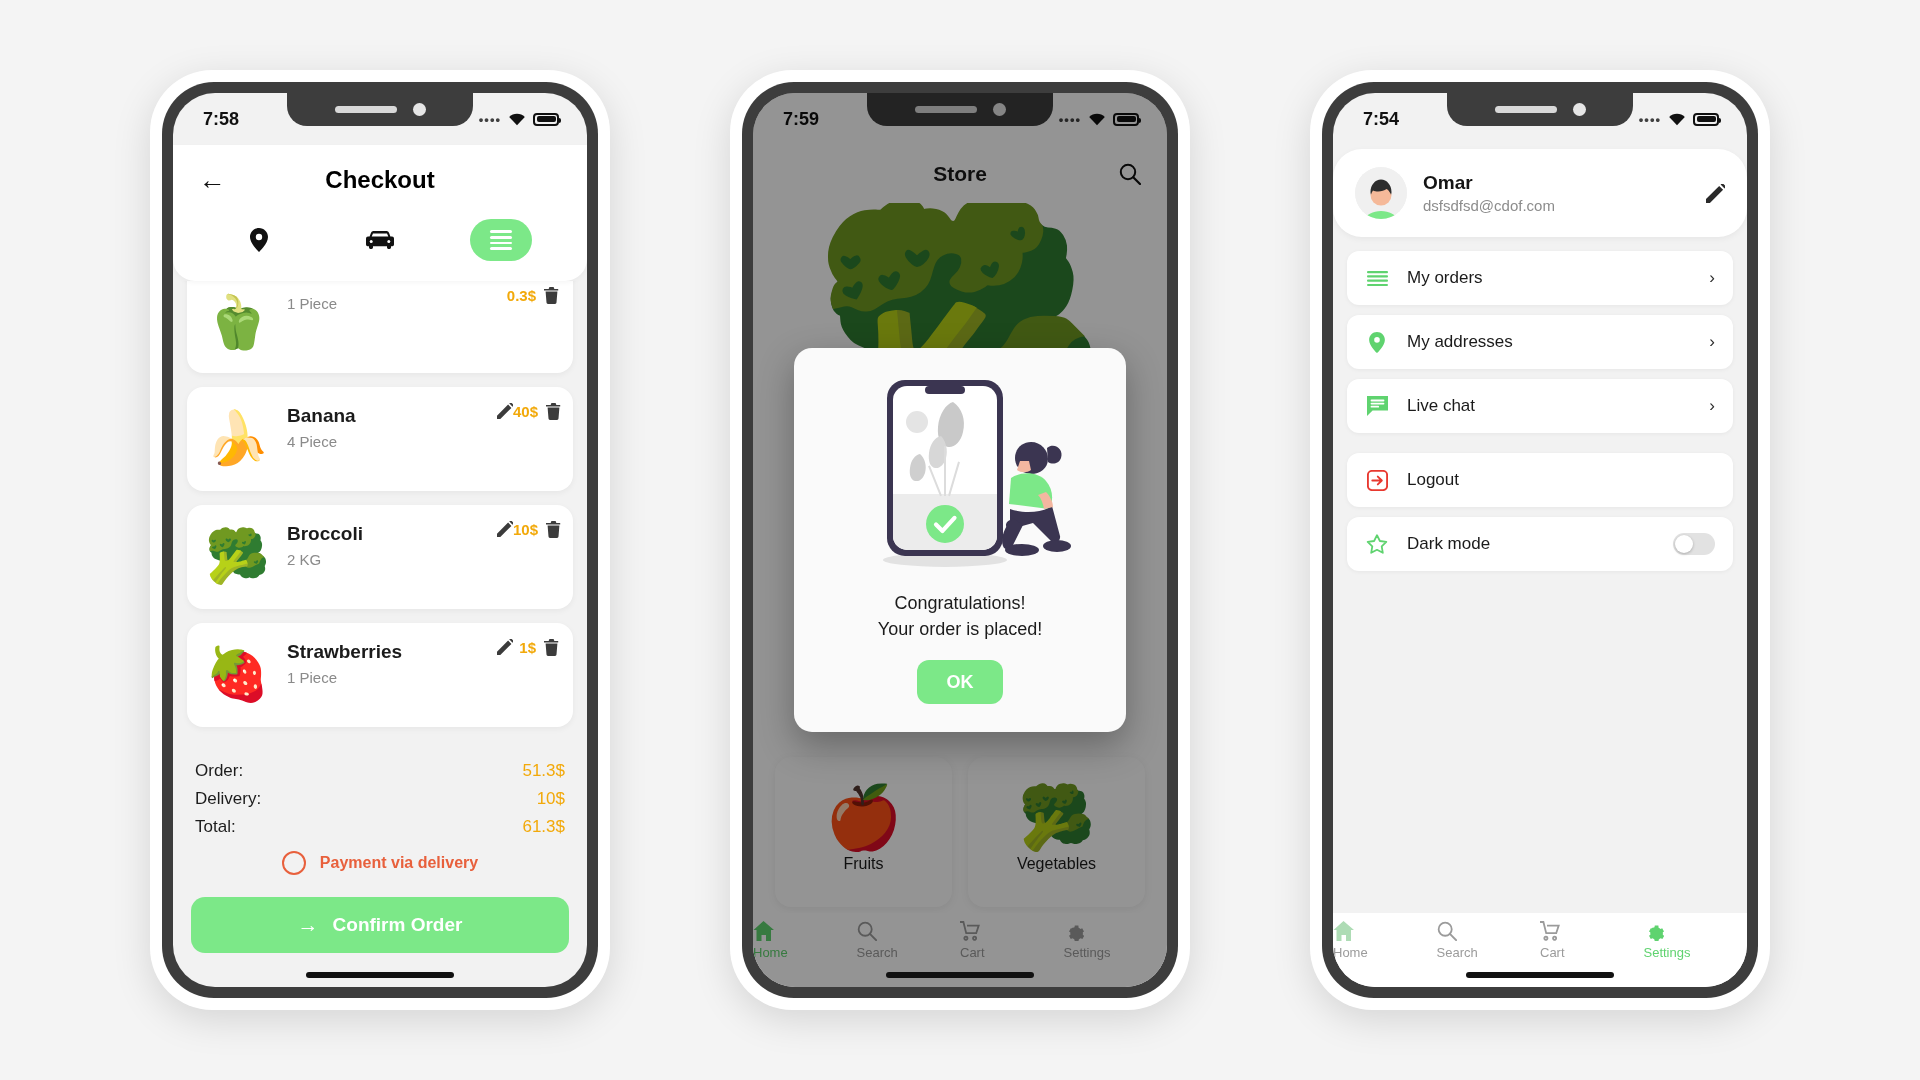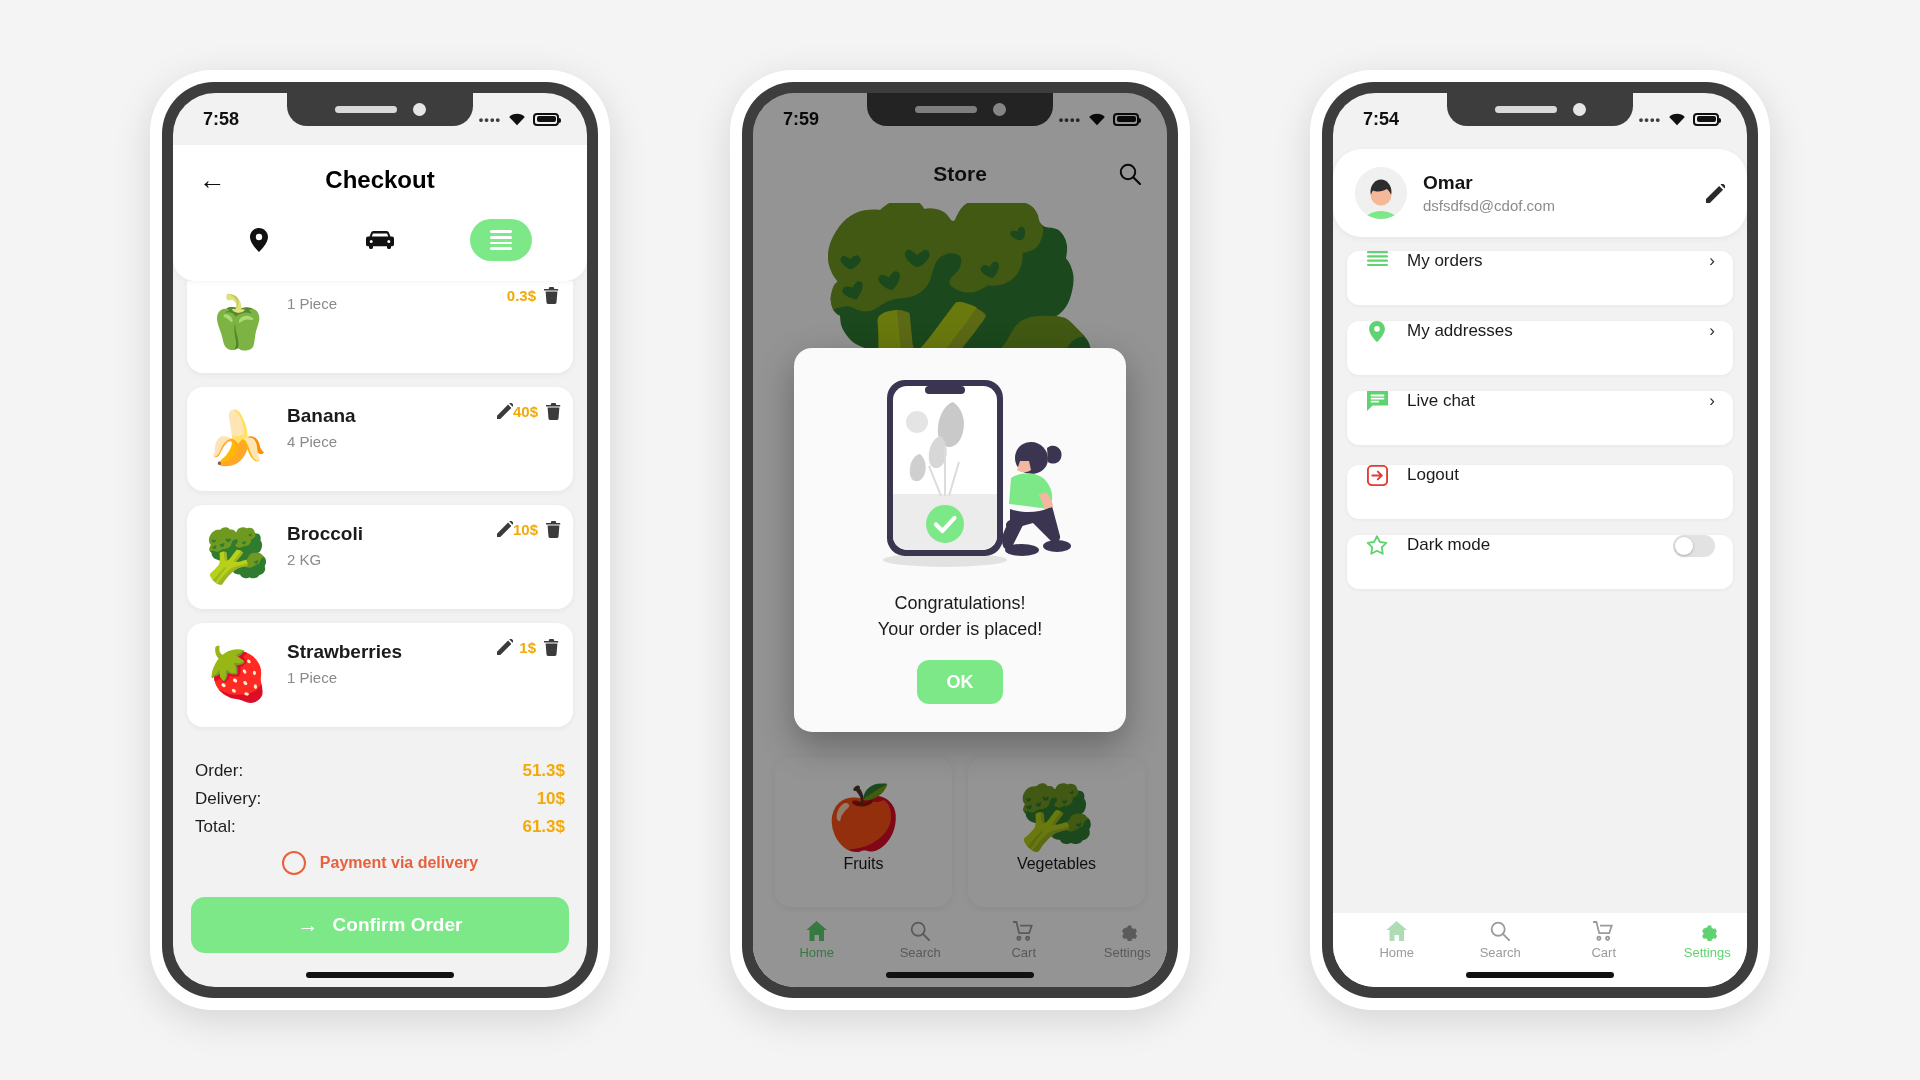--- a/index.html
+++ b/index.html
@@ -186,21 +186,21 @@
     flex:none;
     padding: 12px 22px 6px 22px;
     background:#f2f2f2;
   }
   .sum-row {
     display:flex; justify-content:space-between; align-items:center;
     font-size: 17px;
     padding: 4px 0;
   }
   .sum-label { color:#1d1d1d; }
-  .sum-val { color:#f2a90a; font-weight:700; }
+  .sum-val { color:#f2a90a; font-weight:400; }
   .pay-row {
     display:flex; align-items:center; gap: 14px;
     padding: 10px 0 2px 0;
     justify-content: center;
   }
   .radio {
     width: 24px; height: 24px;
     border: 2.6px solid #e8603c;
     border-radius: 50%;
     flex:none;
@@ -304,24 +304,23 @@
     align-items:flex-start;
     padding-top: 8px;
     z-index: 46;
     position: relative;
   }
   .bnav.dimmed::after {
     content:''; position:absolute; inset:0; background: rgba(0,0,0,0.42);
   }
   .bnav-item {
     flex:1;
-    display:flex; flex-direction:column; align-items:center; gap: 4px;
+    display:flex; flex-direction:column; align-items:flex-start; gap: 4px;
     color:#9b9b9b;
     font-size: 13px;
-    padding-left: 24px;
   }
   .bnav-item .bi { font-size: 21px; line-height:1; }
   .bnav-item.active { color:#5fd36f; }
 
   
   .p3 .screen { background:#f2f2f2; }
   .profile-card {
     background:#fff;
     margin: 4px 0 0 0;
     padding: 18px 22px;
@@ -343,22 +342,22 @@
   .prof-mid { flex:1; }
   .prof-name { font-size: 19px; font-weight:700; color:#151515; }
   .prof-mail { font-size: 15px; color:#8c8c8c; margin-top: 3px; }
   .pencil { font-size: 19px; color:#2a2a2a; }
 
   .menu-wrap { padding: 14px 14px 0 14px; flex:none; }
   .menu-row {
     background:#fff;
     border-radius: 12px;
     height: 54px;
-    margin-bottom: 16px;
-    display:flex; align-items:flex-start;
+    margin-bottom: 10px;
+    display:flex; align-items:center;
     padding: 0 18px;
     gap: 18px;
     box-shadow: 0 1px 4px rgba(0,0,0,.05);
   }
   .menu-row.gap-top { margin-top: 20px; }
   .m-icon { width: 24px; display:flex; align-items:center; justify-content:center; color:#5fd36f; font-size: 20px; }
   .m-label { flex:1; font-size: 17px; color:#1b1b1b; }
   .chev { color:#2d2d2d; font-size: 17px; }
   .toggle {
     width: 42px; height: 22px;

